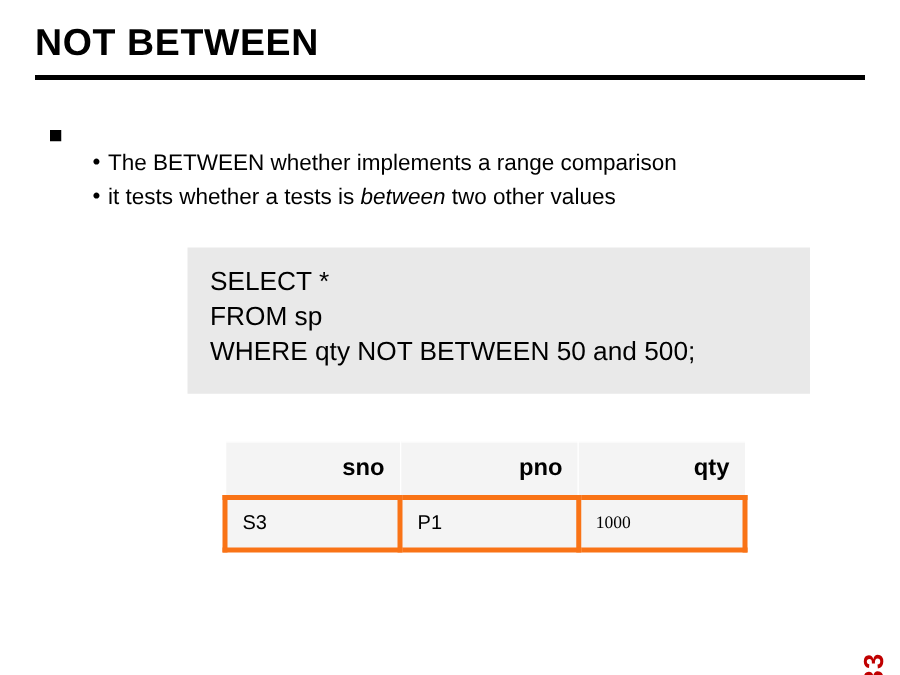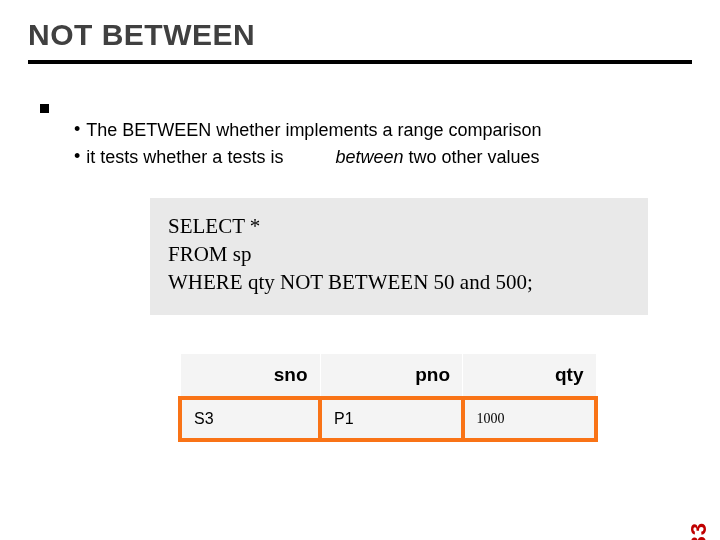--- a/index.html
+++ b/index.html
@@ -1,29 +1,29 @@
 <!DOCTYPE html>
 <html><head>
 <meta charset="utf-8">
 <style>
   * { box-sizing: border-box; margin: 0; padding: 0; }
   html, body { width: 720px; height: 540px; background: #fff; font-family: Arial, Helvetica, sans-serif; color: #000; position: relative; }
   .slide { width: 720px; height: 540px; position: relative; padding: 0; }
-  .title { font-size: 30px; font-weight: 900; color: #404040; letter-spacing: 0.5px; padding: 18px 16px 8px 28px; font-family: Arial, Helvetica, sans-serif; }
+  .title { font-size: 30px; font-weight: 900; color: #000000; letter-spacing: 0.5px; padding: 18px 16px 8px 28px; font-family: Arial, Helvetica, sans-serif; }
   .title-underline { height: 4px; background: #000; margin: 0 28px 0 28px; }
   .content { padding: 34px 40px 0 40px; }
   .bullet-row { display: flex; align-items: flex-start; margin-bottom: 6px; }
   .square-bullet { width: 9px; height: 9px; background: #000; flex: 0 0 9px; margin-top: 6px; margin-right: 14px; }
   .main-bullet-text { font-size: 18px; line-height: 1.3; }
   .sub-list { margin-left: 34px; margin-top: 2px; }
   .sub-row { display: flex; align-items: flex-start; margin-bottom: 4px; }
   .dot-bullet { flex: 0 0 auto; font-size: 18px; line-height: 1.2; margin-right: 6px; }
   .sub-text { font-size: 18px; line-height: 1.3; }
-  .sub-text .ital { font-style: italic; margin-left: 47px; }
-  .code-block { background: #e9e9e9; margin: 28px 0 0 110px; width: 498px; padding: 14px 18px 18px 18px; font-family: Liberation Serif, serif; font-size: 21px; line-height: 1.35; }
+  .sub-text .ital { font-style: italic; }
+  .code-block { background: #e9e9e9; margin: 28px 0 0 110px; width: 498px; padding: 14px 18px 18px 18px; font-family: Liberation Sans, sans-serif; font-size: 21px; line-height: 1.35; }
   .table-wrap { margin: 38px 0 0 138px; width: 420px; }
   .tbl { width: 100%; border-collapse: collapse; }
   .tbl th { text-align: right; font-size: 19px; font-weight: 700; background: #f4f4f4; border: 1px solid #fff; border-bottom: 2px solid #fff; padding: 10px 12px; }
   .tbl td { font-size: 16px; background: #f4f4f4; border: 4px solid #f97316; padding: 10px 12px; }
   .tbl td.qty { font-family: "Times New Roman", Times, serif; font-size: 14px; }
   .page-num { position: absolute; right: 8px; bottom: 18px; transform: rotate(-90deg); transform-origin: right bottom; font-size: 22px; font-weight: 900; color: #c00000; letter-spacing: 1px; }
 </style>
 </head>
 <body>
 

